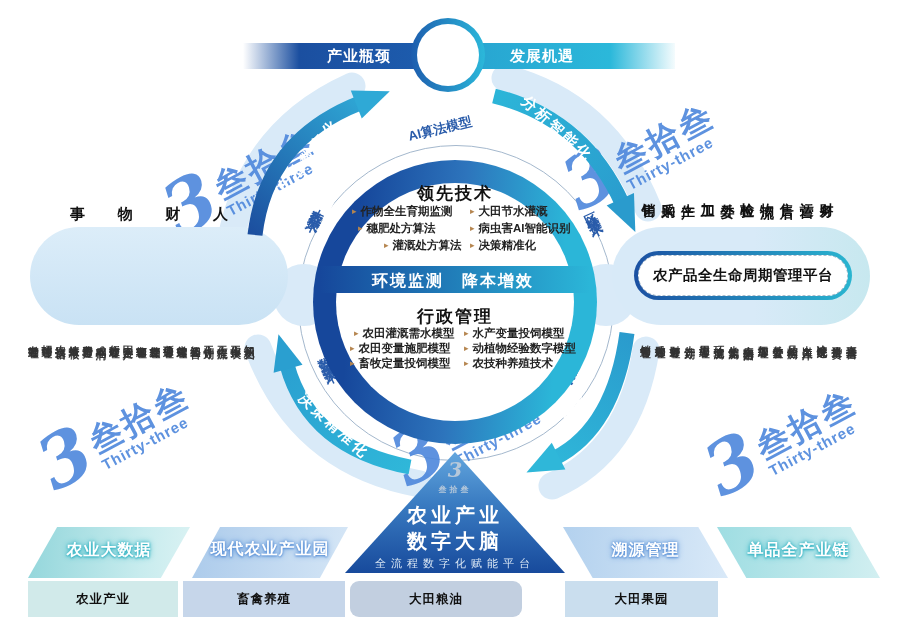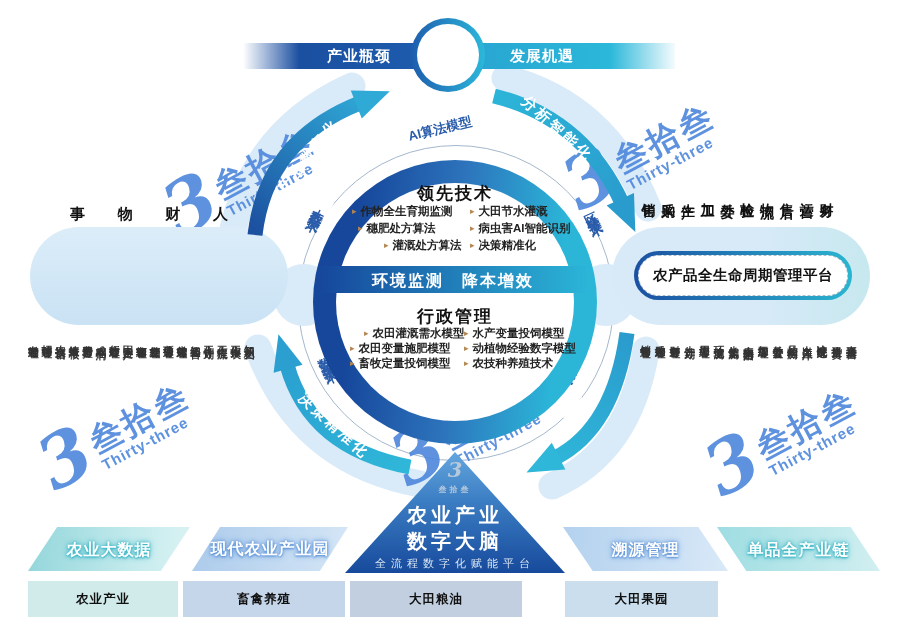--- a/index.html
+++ b/index.html
@@ -68,35 +68,35 @@
   #pyramid{position:absolute;left:345px;top:452px;width:220px;height:121px;z-index:3;
     clip-path:polygon(50% 0,100% 100%,0 100%);
     background:linear-gradient(180deg,#63a6de 0%,#3a7cc2 42%,#174a9c 100%);}
   .pyr-text{position:absolute;left:345px;width:220px;text-align:center;z-index:4;color:#fff;}
   #pyr-logo-num{top:459px;font-family:"DejaVu Serif","Liberation Serif",serif;font-style:italic;
     font-weight:bold;font-size:21px;color:#b6c8da;line-height:1;}
   #pyr-logo-name{top:484px;font-size:8px;color:#b6c8da;letter-spacing:3px;font-weight:bold;}
   .pyr-title{font-size:20px;font-weight:bold;letter-spacing:4px;line-height:1;}
   #pyr-sub{top:556px;left:325px;width:260px;font-size:11px;color:#d9e6f4;letter-spacing:5px;}
   
-  .trap{position:absolute;top:527px;height:44px;z-index:3;line-height:46px;text-align:center;
+  .trap{position:absolute;top:527px;height:51px;z-index:3;line-height:46px;text-align:center;
     color:#fff;font-weight:bold;font-size:16px;letter-spacing:1px;}
   .lean-r{clip-path:polygon(18% 0,100% 0,82% 100%,0 100%);}
   .lean-l{clip-path:polygon(0 0,82% 0,100% 100%,18% 100%);}
   .t-aqua{text-shadow:0 0 3px #35b4c4,0 0 6px #35b4c4,0 1px 2px #35b4c4;}
   .t-blue{text-shadow:0 0 3px #5d93d8,0 0 6px #5d93d8,0 1px 2px #5d93d8;}
   #trap-1{left:28px;width:162px;background:linear-gradient(95deg,#93d6db 0%,#c8ecee 70%,#daf2f3 100%);}
   #trap-2{left:192px;width:156px;background:linear-gradient(95deg,#accbeb 0%,#d5e6f6 100%);font-family:Liberation Mono, monospace;}
   #trap-3{left:563px;width:165px;background:linear-gradient(95deg,#b3d1ee 0%,#d9e9f8 100%);}
   #trap-4{left:717px;width:163px;background:linear-gradient(95deg,#9edde2 0%,#d2eff1 100%);}
   .ind{position:absolute;top:581px;height:36px;z-index:3;line-height:36px;text-align:center;
     font-size:12.5px;font-weight:bold;color:#111;letter-spacing:1px;}
   #ind-1{left:28px;width:150px;background:#d1eaea;}
   #ind-2{left:183px;width:162px;background:#c6d6ea;}
-  #ind-3{left:350px;width:172px;background:#c2cfe0;}
+  #ind-3{left:350px;width:172px;background:#c2cfe0;border-radius:9px;}
   #ind-4{left:565px;width:153px;background:#cadeee;}
   #ind-5{left:723px;width:156px;background:#d1eaea;}
 </style>
 </head>
 <body>
 
 <div id="canvas">
 
   <svg id="bg-svg" width="900" height="627">
     <g fill="none" stroke="#d9eaf8" stroke-width="27" stroke-linecap="round">
@@ -170,21 +170,21 @@
 
   <div class="core-title" style="top:182px;">领先技术</div>
   <div class="tech-row" style="left:352px;top:206px;">作物全生育期监测</div>
   <div class="tech-row" style="left:358px;top:223px;">穗肥处方算法</div>
   <div class="tech-row" style="left:358px;top:240px;margin-left:26px;">灌溉处方算法</div>
   <div class="tech-row" style="left:470px;top:206px;">大田节水灌溉</div>
   <div class="tech-row" style="left:470px;top:223px;">病虫害AI智能识别</div>
   <div class="tech-row" style="left:470px;top:240px;">决策精准化</div>
 
   <div class="core-title" style="top:305px;">行政管理</div>
-  <div class="tech-row" style="left:364px;top:328px;">农田灌溉需水模型</div>
+  <div class="tech-row" style="left:354px;top:328px;">农田灌溉需水模型</div>
   <div class="tech-row" style="left:350px;top:343px;">农田变量施肥模型</div>
   <div class="tech-row" style="left:350px;top:358px;">畜牧定量投饲模型</div>
   <div class="tech-row" style="left:464px;top:328px;">水产变量投饲模型</div>
   <div class="tech-row" style="left:464px;top:343px;">动植物经验数字模型</div>
   <div class="tech-row" style="left:464px;top:358px;">农技种养殖技术</div>
 
   <div class="hdr-chars" style="left:70px;top:205px;width:158px;">
     <span>事</span>
     <span>物</span>
     <span>财</span>

